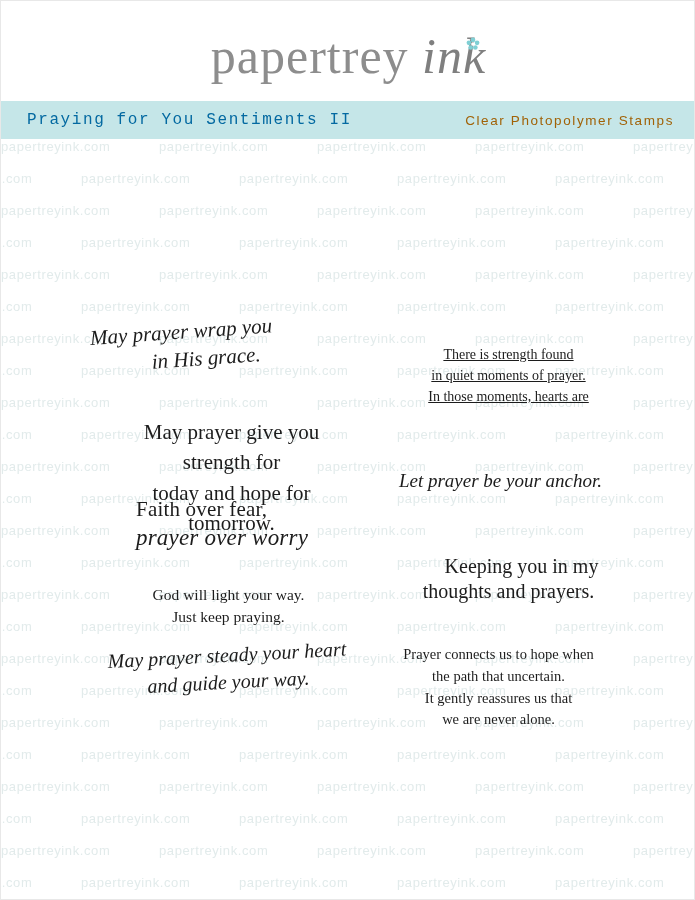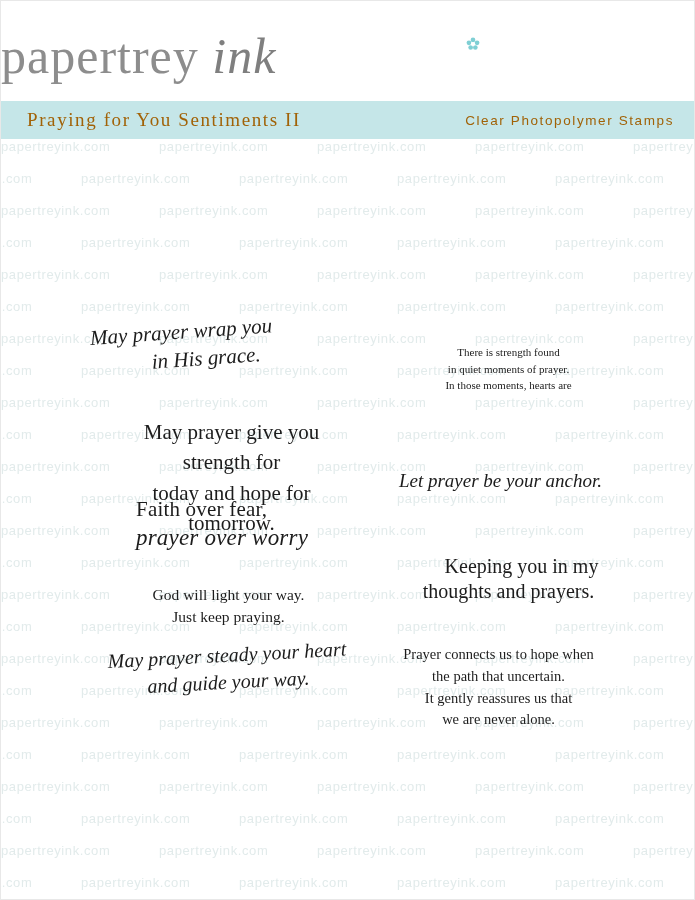--- a/index.html
+++ b/index.html
@@ -22,20 +22,21 @@
 
   
   .logo-wrap {
     position: absolute;
     top: 20px;
     left: 0;
     width: 695px;
     height: 70px;
     display: flex;
     align-items: center;
+    justify-content: center;
   }
   .logo-text {
     font-family: "Liberation Serif", serif;
     font-size: 50px;
     letter-spacing: 1px;
     color: #8d8d8d;
     font-weight: normal;
     white-space: nowrap;
   }
   .logo-text .ink {
@@ -61,24 +62,24 @@
     width: 695px;
     height: 38px;
     background: #c5e6e8;
     display: flex;
     align-items: center;
     box-sizing: border-box;
   }
   .banner-left {
     position: absolute;
     left: 26px;
-    font-size: 19px;
+    font-size: 16px;
     letter-spacing: 1.6px;
-    color: #a16207;
-    font-family: Liberation Serif, serif;
+    color: #0369a1;
+    font-family: Liberation Mono, monospace;
   }
   .banner-right {
     position: absolute;
     right: 22px;
     font-size: 13.5px;
     letter-spacing: 1.6px;
     color: #a16207;
     font-family: "Liberation Sans", sans-serif;
   }
 
@@ -136,22 +137,23 @@
   #s1 {
     left: 88px; top: 185px; width: 290px;
     font-size: 21px; line-height: 1.35;
     transform: rotate(-4deg);
     transform-origin: left top;
   }
   #s1 .l2 { display: block; padding-left: 60px; }
 
   #s2 {
     left: 400px; top: 205px; width: 215px;
-    font-size: 11px; line-height: 1.5;
-    text-align: center;
+    font-size: 14px; line-height: 1.5;
+    text-align: center;
+    text-decoration: underline;
   }
 
   #s3 {
     left: 108px; top: 278px; width: 245px;
     font-size: 21px; line-height: 1.45;
     text-align: center;
   }
 
   #s4 {
     left: 382px; top: 330px; width: 235px;

